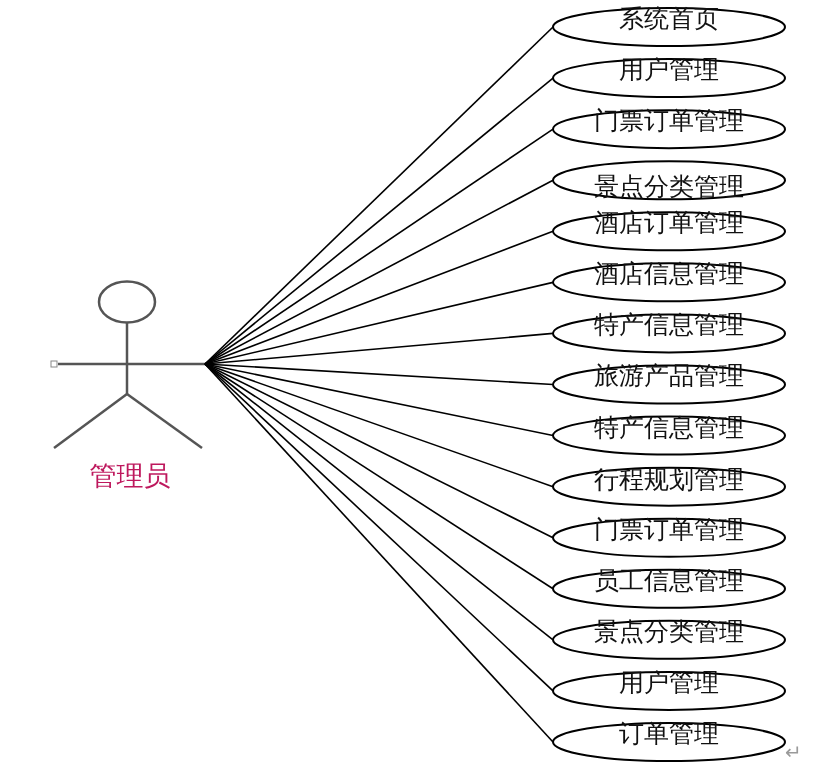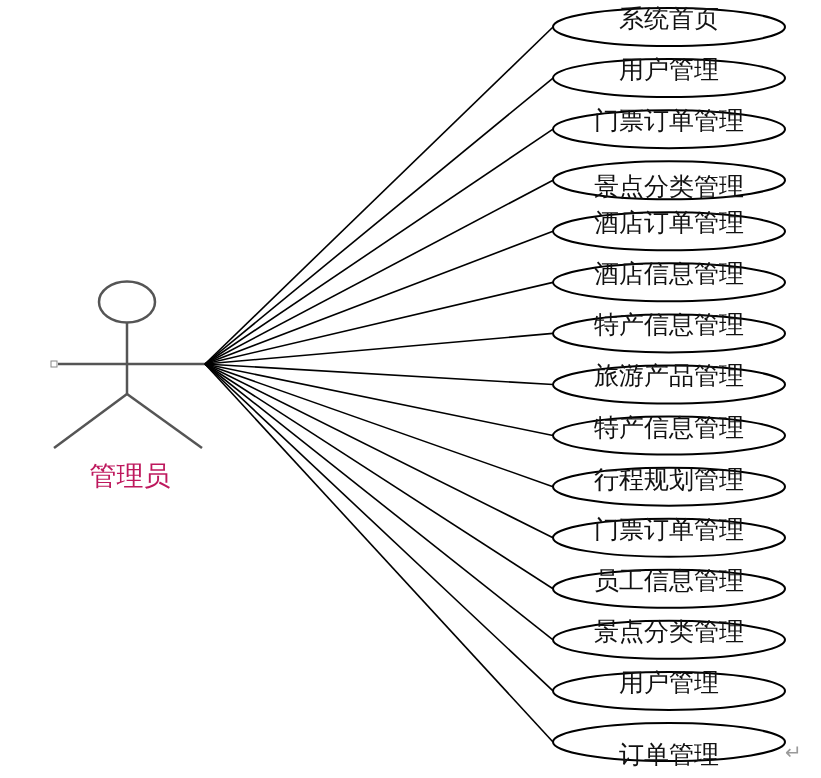--- a/index.html
+++ b/index.html
@@ -151,18 +151,18 @@
     </div>
     <div class="usecase" style="top: 569.77px;">
       <span class="usecase-label">员工信息管理</span>
     </div>
     <div class="usecase" style="top: 620.84px;">
       <span class="usecase-label">景点分类管理</span>
     </div>
     <div class="usecase" style="top: 671.91px;">
       <span class="usecase-label">用户管理</span>
     </div>
-    <div class="usecase" style="top: 722.98px; margin-top: 21px;">
+    <div class="usecase" style="top: 722.98px;">
       <span class="usecase-label">订单管理</span>
     </div>
   </div>
 
 <div class="return-mark">↵</div>
 
 </body></html>

